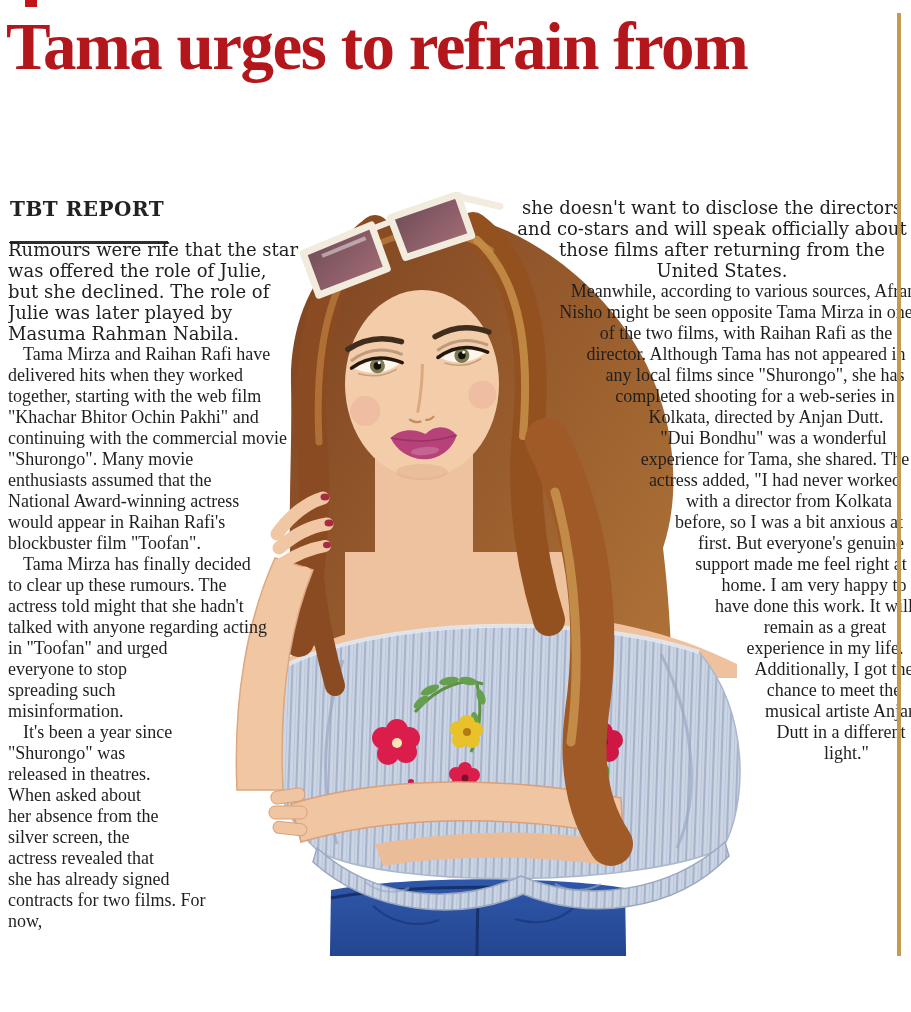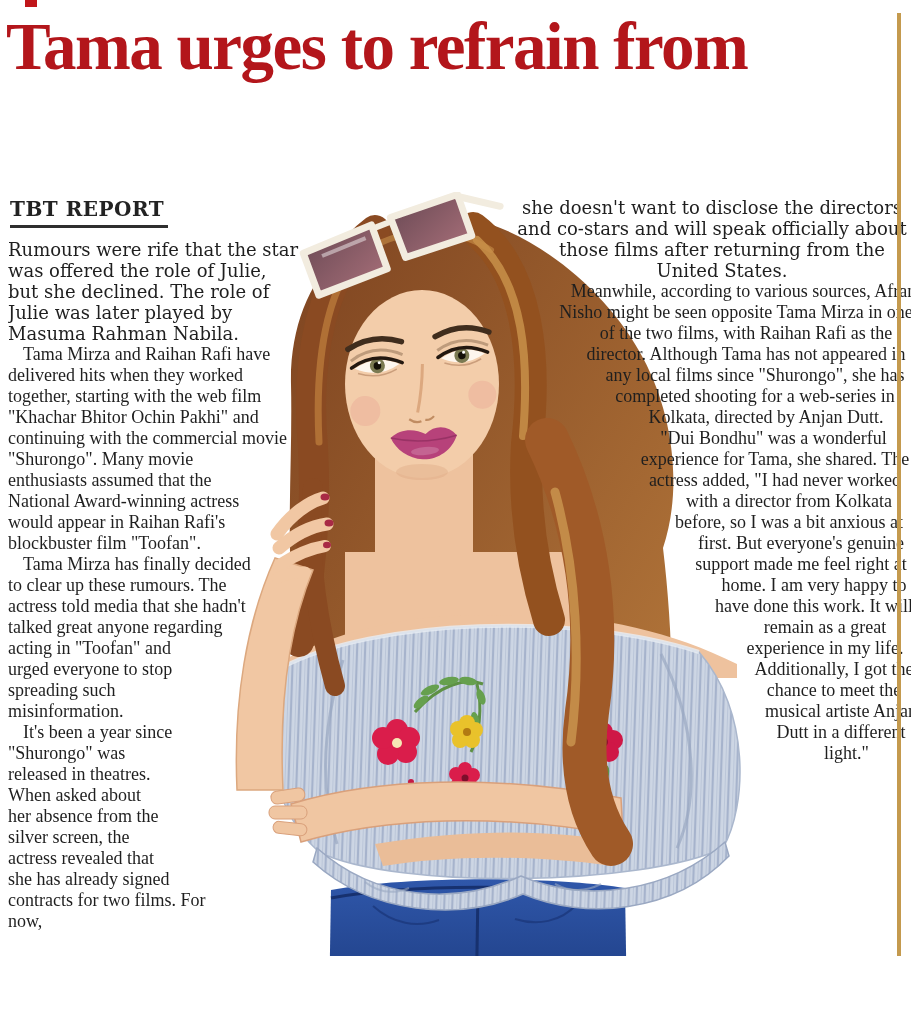--- a/index.html
+++ b/index.html
@@ -5,21 +5,21 @@
   html,body{margin:0;padding:0;background:#ffffff;}
   .page{position:relative;width:911px;height:956px;background:#ffffff;overflow:hidden;
         font-family:"DejaVu Serif", serif;}
   .top-tick{position:absolute;left:25px;top:0;width:12px;height:7px;background:#c0161a;}
   .headline{position:absolute;left:6px;top:6px;width:880px;margin:0;
             font-family:"Liberation Serif", serif;font-weight:bold;color:#b3161b;
             font-size:67px;line-height:81px;letter-spacing:-1.5px;}
   .headline span{display:block;white-space:nowrap;}
   .byline{position:absolute;left:10px;top:197px;display:inline-block;
           font-family:"DejaVu Serif", serif;font-weight:bold;font-size:20px;color:#222;
-          letter-spacing:.5px;border-bottom:3px solid #2f2f2f;padding:0 4px 4px 0;}
+          letter-spacing:.5px;border-bottom:3px solid #2f2f2f;padding:0 4px 20px 0;}
   .col{position:absolute;font-size:18px;line-height:21px;color:#1f1f1f;overflow:hidden;}
   .col p{margin:0;}
   .col p + p{text-indent:15px;font-family:Liberation Serif, serif;}
   .col-left{left:8px;top:239px;width:294px;height:757px;}
   .col-right{left:492px;top:197px;width:426px;height:762px;text-align:center;}
   .fr{float:right;clear:right;}
   .fl{float:left;clear:left;}
   .gold-rule{position:absolute;left:897px;top:13px;width:4px;height:987px;background:#c49a4e;}
   .bottom-bar{position:absolute;left:4px;top:998px;width:886px;height:10px;background:#d01517;}
   .photo{position:absolute;left:225px;top:192px;width:560px;height:820px;}
@@ -211,21 +211,21 @@
   <div class="cols-layer">
     <div class="col col-left">
       <div class="fr" style="width:1px;height:211px"></div>
       <div class="fr" style="width:34px;height:190px"></div>
       <div class="fr" style="width:124px;height:140px"></div>
       <div class="fr" style="width:138px;height:88px"></div>
       <div class="fr" style="width:72px;height:32px"></div>
       <div class="fr" style="width:32px;height:40px"></div>
       <p>Rumours were rife that the star was offered the role of Julie, but she declined. The role of Julie was later played by Masuma Rahman Nabila.</p>
       <p>Tama Mirza and Raihan Rafi have delivered hits when they worked together, starting with the web film "Khachar Bhitor Ochin Pakhi" and continuing with the commercial movie "Shurongo". Many movie enthusiasts assumed that the National Award-winning actress would appear in Raihan Rafi's blockbuster film "Toofan".</p>
-      <p>Tama Mirza has finally decided to clear up these rumours. The actress told media that she hadn't talked great anyone regarding acting in "Toofan" and urged everyone to stop spreading such misinformation.</p>
+      <p>Tama Mirza has finally decided to clear up these rumours. The actress told might that she hadn't talked with anyone regarding acting in "Toofan" and urged everyone to stop spreading such misinformation.</p>
       <p>It's been a year since "Shurongo" was released in theatres. When asked about her absence from the silver screen, the actress revealed that she has already signed contracts for two films. For now,</p>
     </div>
 
     <div class="col col-right">
       <div class="fl" style="width:14px;height:42px"></div>
       <div class="fl" style="width:34px;height:42px"></div>
       <div class="fl" style="width:62px;height:42px"></div>
       <div class="fl" style="width:82px;height:42px"></div>
       <div class="fl" style="width:100px;height:42px"></div>
       <div class="fl" style="width:122px;height:42px"></div>

